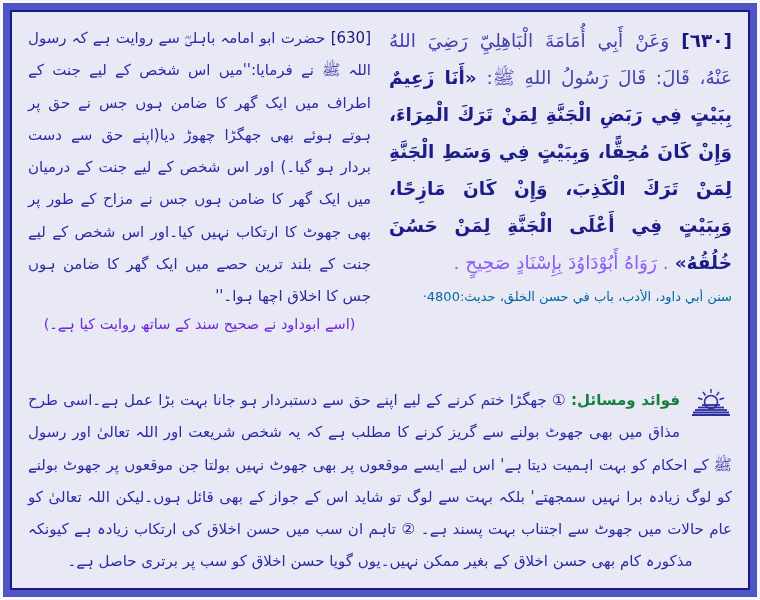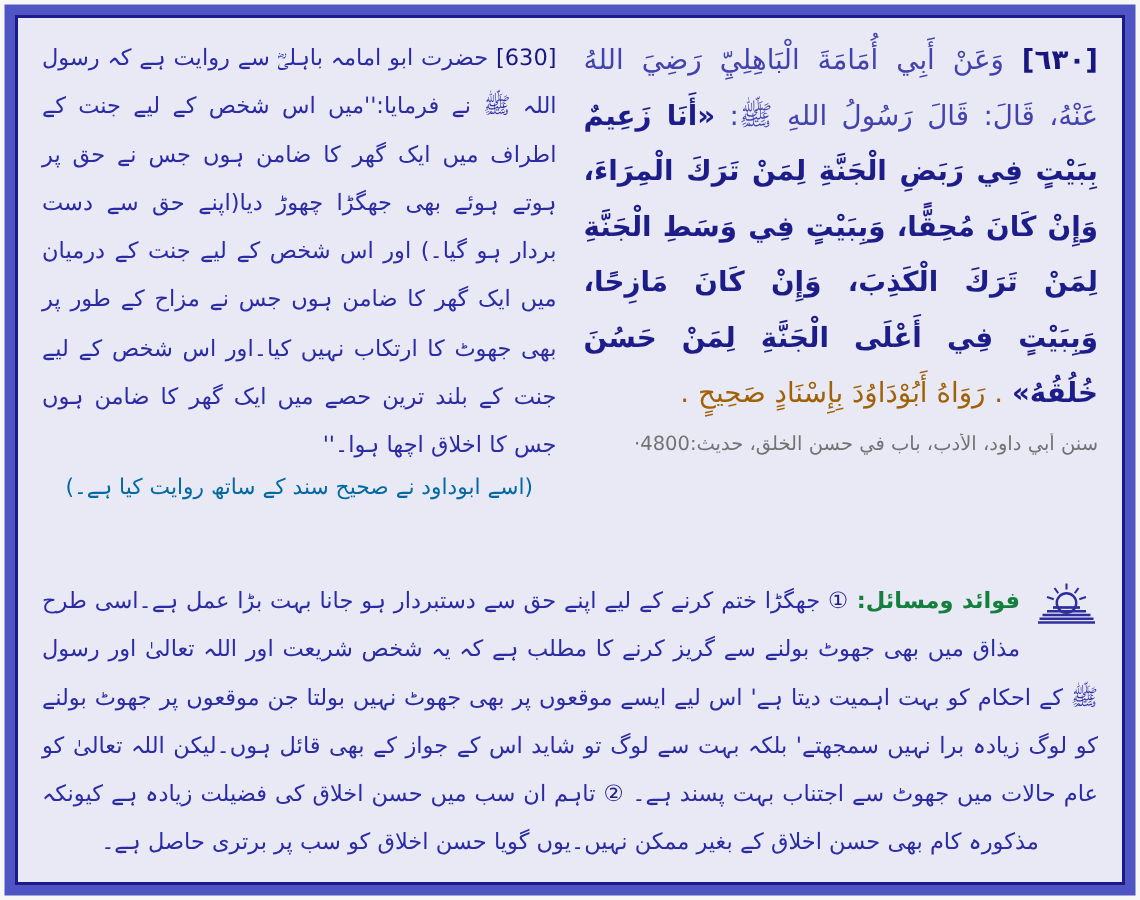--- a/index.html
+++ b/index.html
@@ -26,36 +26,36 @@
   }
   .col{flex:1 1 0;min-width:0;}
   .arabic-text{
     margin:0;
     font-size:18.5px;line-height:2.0;
     text-align:justify;text-justify:inter-word;
     color:#4343ae;
   }
   .arabic-text .num{font-weight:bold;color:#17177f;}
   .arabic-text .matn{font-weight:bold;color:#1d1d8a;}
-  .arabic-text .grading{color:#a16207;margin-left:33px;}
+  .arabic-text .grading{color:#8b5cf6;margin-left:33px;}
   .reference{
     margin-top:8px;
-    font-size:13px;color:#737373;
+    font-size:13px;color:#0369a1;
     text-align:right;white-space:nowrap;overflow:hidden;
   }
   .urdu-text{
     margin:0;
     font-size:15px;line-height:2.15;
     text-align:justify;text-justify:inter-word;
     color:#2b2ba4;
   }
   .urdu-text .num{font-weight:normal;color:#17177f;}
   .attribution{
     margin-top:4px;
-    font-size:14.5px;color:#0369a1;
+    font-size:14.5px;color:#6d28d9;
     text-align:center;
   }
   .commentary{margin-top:14px;}
   .commentary-text{
     margin:0;
     font-size:15px;line-height:2.15;
     text-align:justify;text-justify:inter-word;
     text-align-last:center;
     color:#2b2ba4;
   }
@@ -115,19 +115,19 @@
                 <line x1="5" y1="22" x2="37" y2="22"></line>
                 <line x1="3" y1="24.5" x2="39" y2="24.5"></line>
                 <line x1="2" y1="27" x2="40" y2="27"></line>
               </g>
             </svg>
           </span>
           <b class="heading">فوائد ومسائل:</b>
           <span class="marker">①</span>
           <span>جھگڑا ختم کرنے کے لیے اپنے حق سے دستبردار ہو جانا بہت بڑا عمل ہے۔اسی طرح مذاق میں بھی جھوٹ بولنے سے گریز کرنے کا مطلب ہے کہ یہ شخص شریعت اور اللہ تعالیٰ اور رسول ﷺ کے احکام کو بہت اہمیت دیتا ہے' اس لیے ایسے موقعوں پر بھی جھوٹ نہیں بولتا جن موقعوں پر جھوٹ بولنے کو لوگ زیادہ برا نہیں سمجھتے' بلکہ بہت سے لوگ تو شاید اس کے جواز کے بھی قائل ہوں۔لیکن اللہ تعالیٰ کو عام حالات میں جھوٹ سے اجتناب بہت پسند ہے۔</span>
           <span class="marker">②</span>
-          <span>تاہم ان سب میں حسن اخلاق کی فضیلت زیادہ ہے کیونکہ مذکورہ کام بھی حسن اخلاق کے بغیر ممکن نہیں۔یوں گویا حسن اخلاق کو سب پر برتری حاصل ہے۔</span>
+          <span>تاہم ان سب میں حسن اخلاق کی ارتکاب زیادہ ہے کیونکہ مذکورہ کام بھی حسن اخلاق کے بغیر ممکن نہیں۔یوں گویا حسن اخلاق کو سب پر برتری حاصل ہے۔</span>
         </p>
       </div>
 
     </div>
   </div>
 </div>
 
 </body></html>

